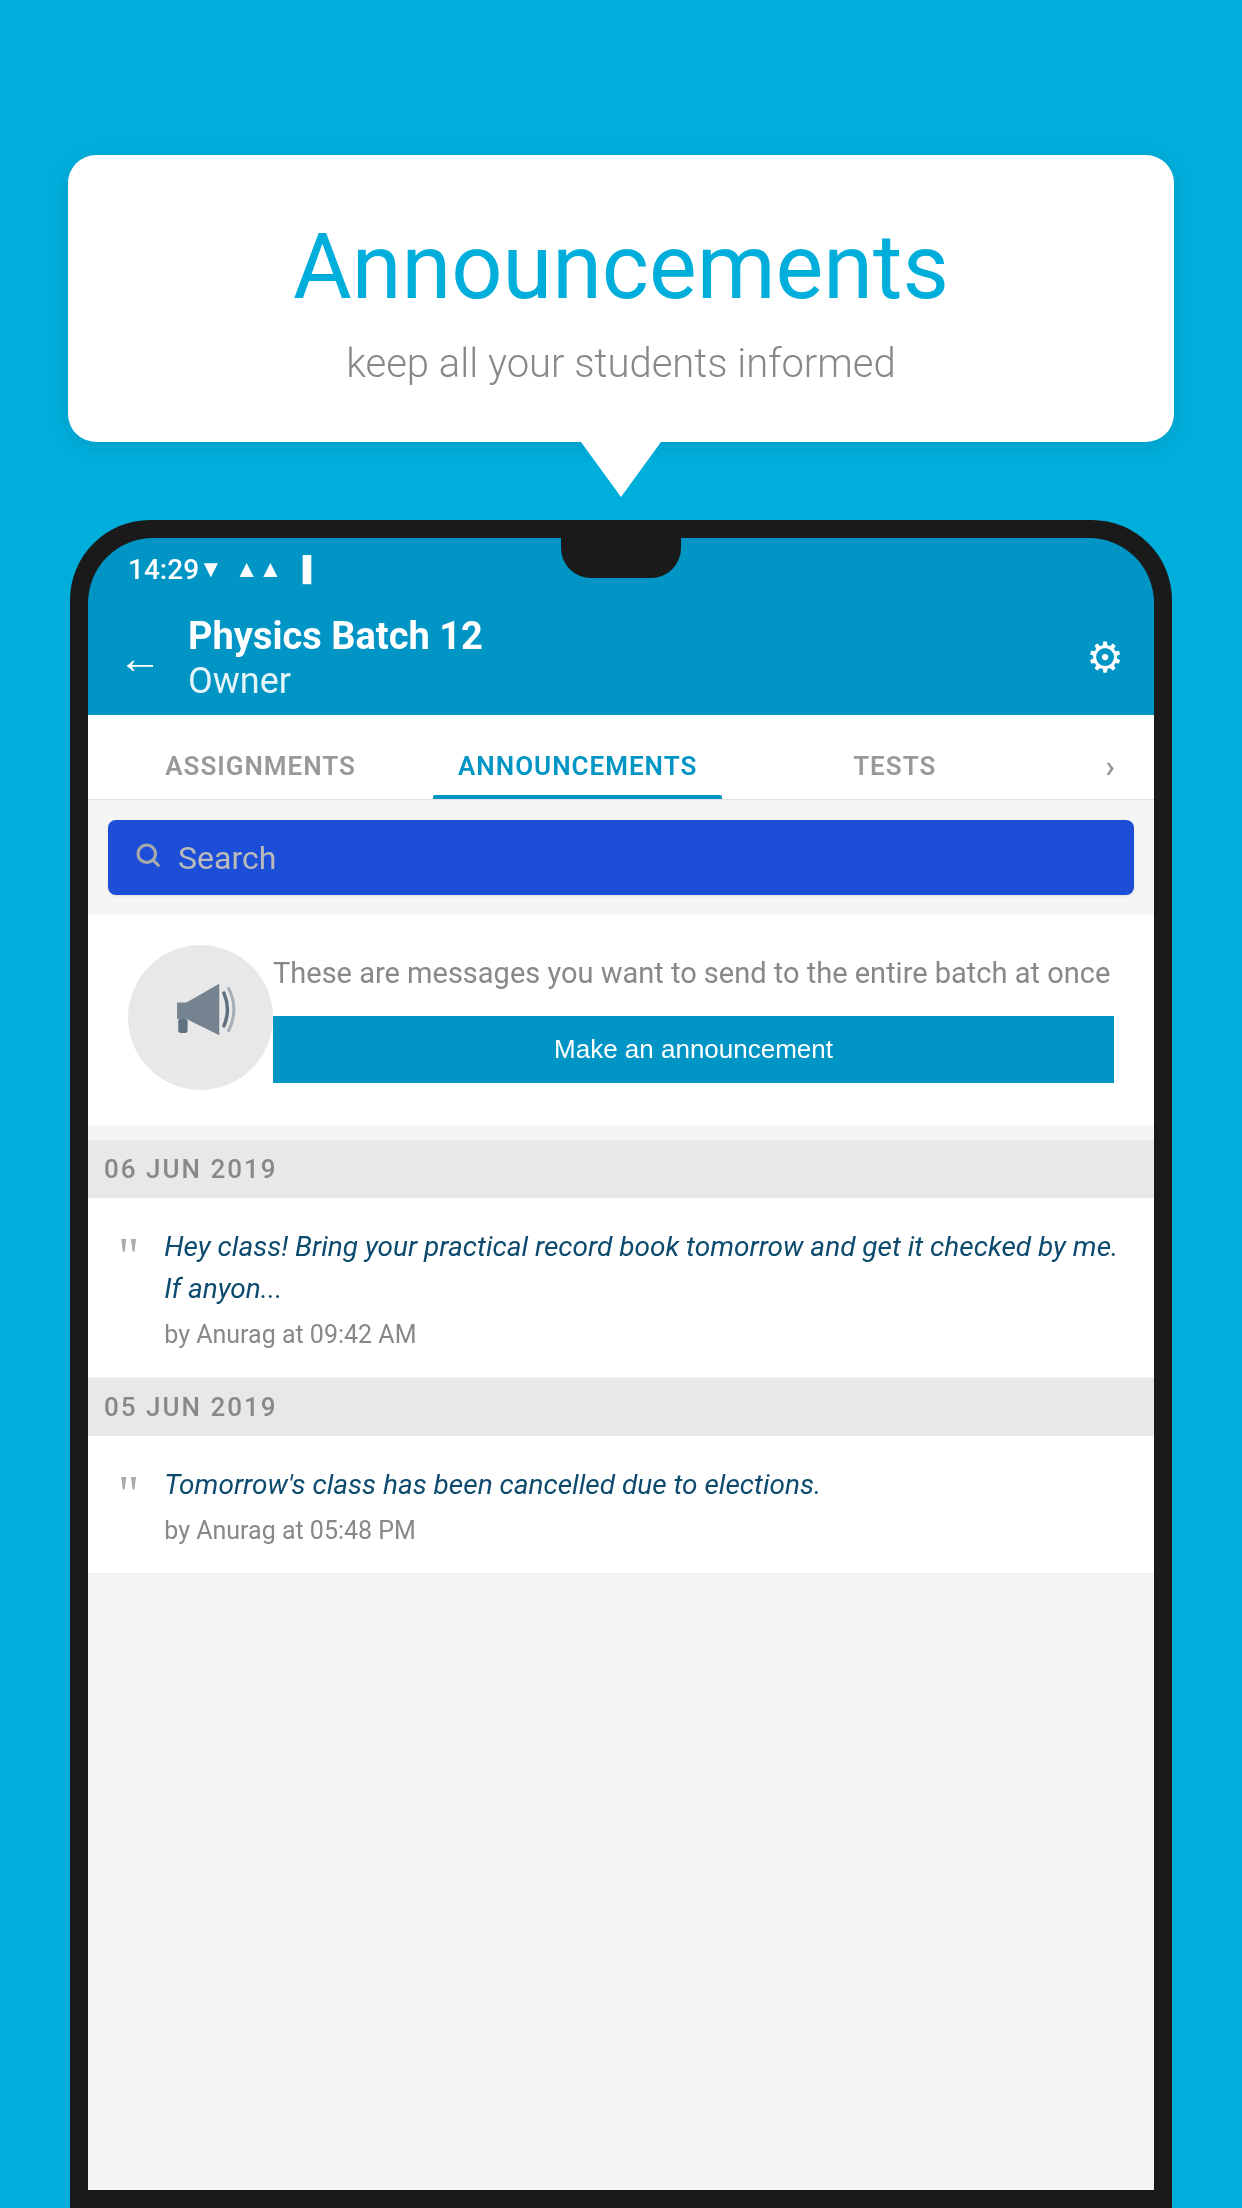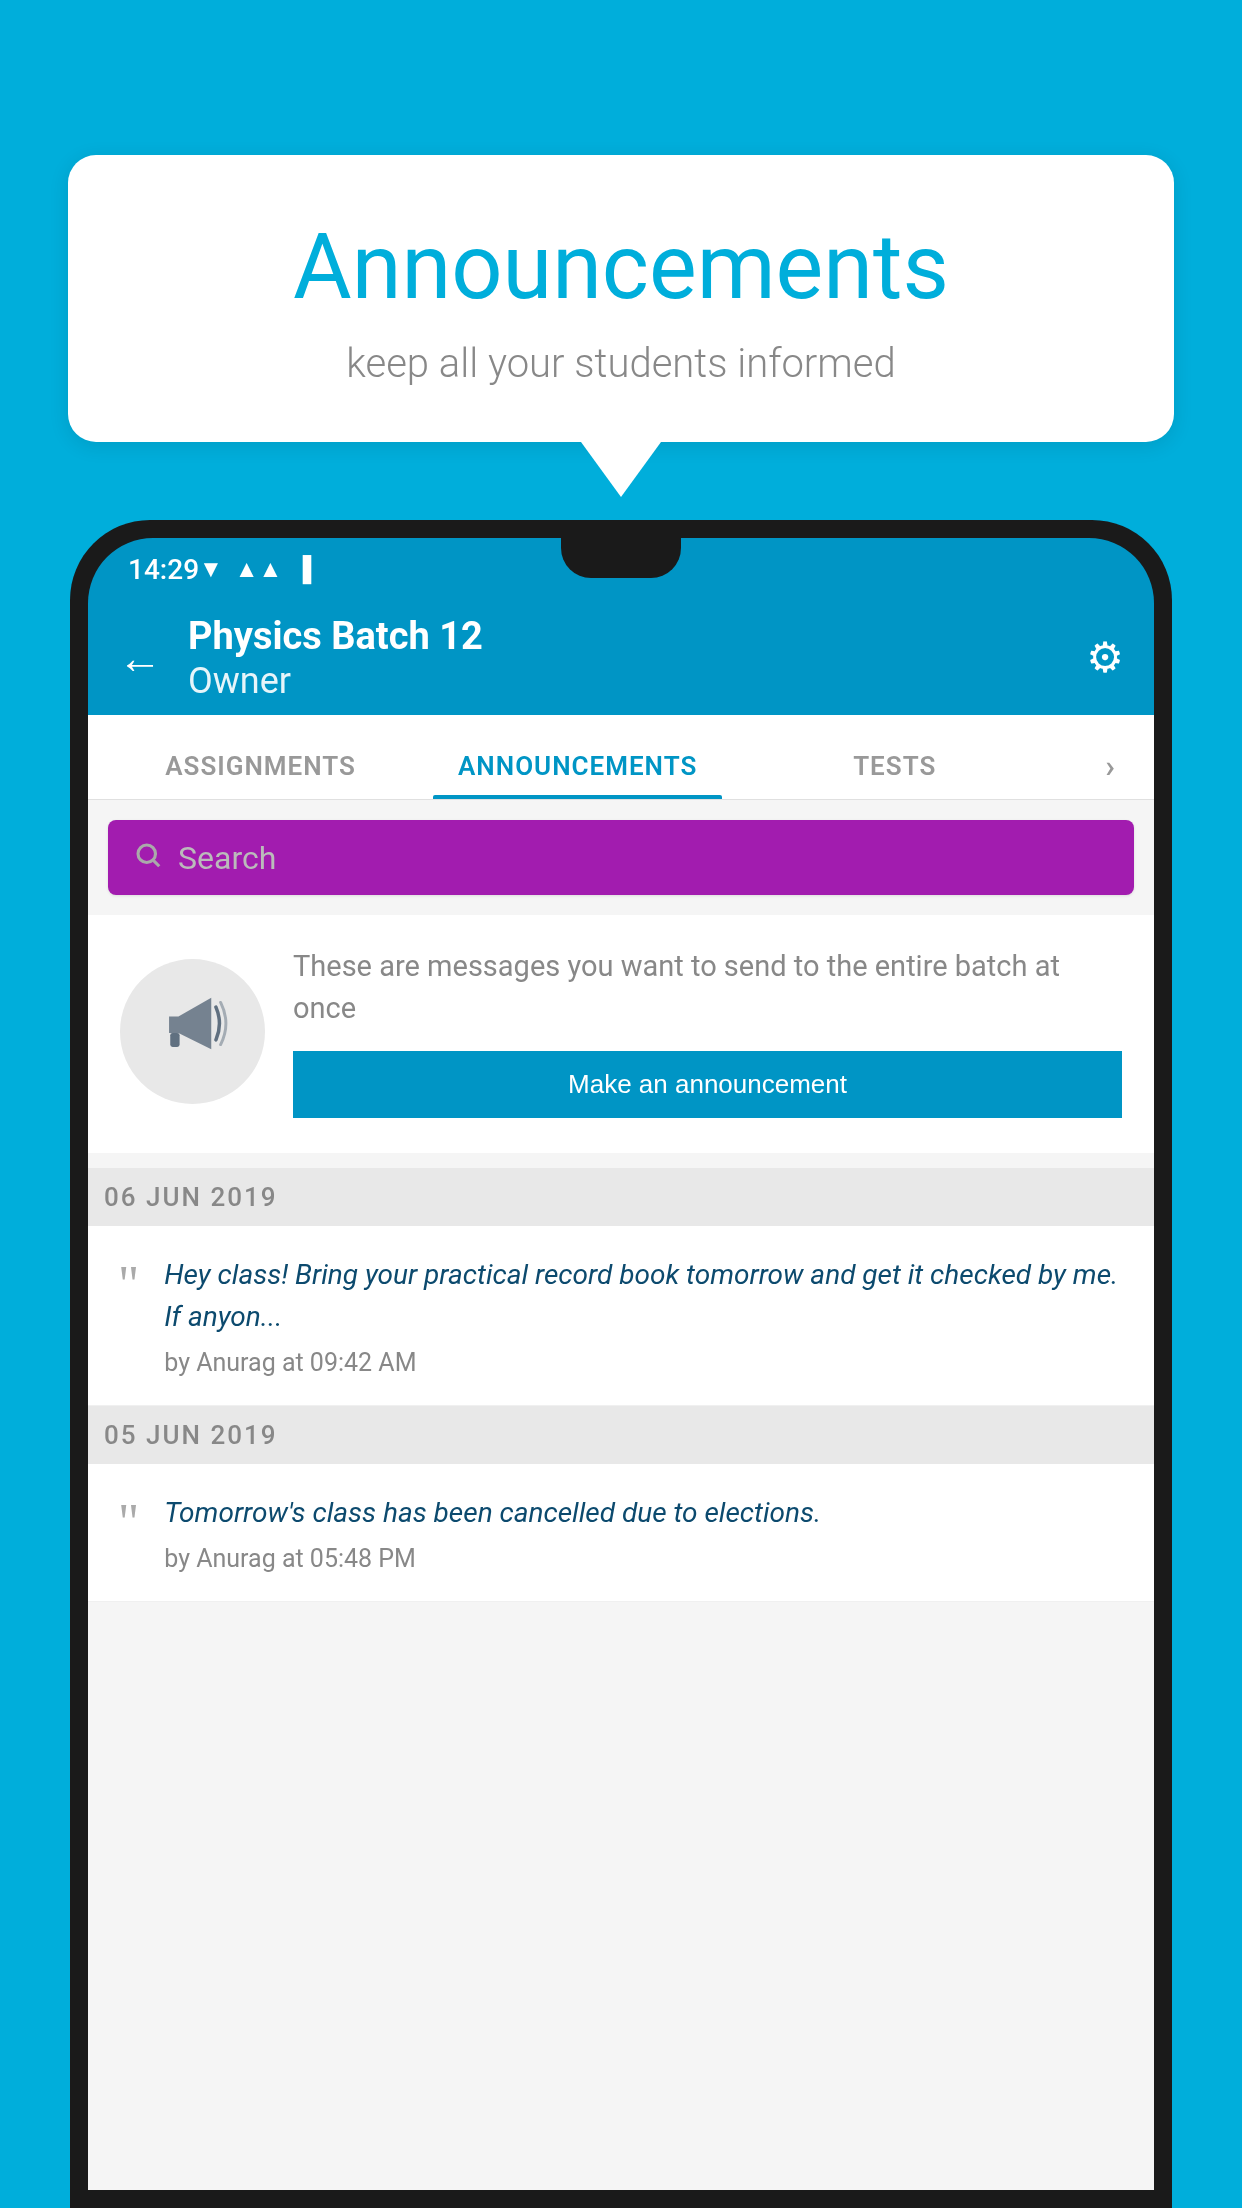--- a/index.html
+++ b/index.html
@@ -177,21 +177,21 @@
 
     
     .content-area {
       background: #f5f5f5;
       overflow: hidden;
       height: calc(100% - 262px);
     }
 
     
     .search-bar {
-      background: #a21caf;
+      background: #1d4ed8;
       margin: 20px 20px;
       border-radius: 8px;
       height: 75px;
       display: flex;
       align-items: center;
       padding: 0 25px;
       gap: 15px;
       box-shadow: 0 1px 3px rgba(0,0,0,0.1);
     }
     .search-icon-svg {
@@ -200,24 +200,23 @@
     }
     .search-input-text {
       color: #bbb;
       font-size: 32px;
     }
 
     
     .promo-card {
       background: white;
       margin: 0 0 15px;
-      padding: 30px 32px 35px;
-      display: flex;
-      align-items: center;
-      gap: 28px;
+      padding: 30px 40px 35px;
+      display: flex;
+      align-items: center;
     }
     .promo-icon-circle {
       width: 145px;
       height: 145px;
       min-width: 145px;
       background: #e8e8e8;
       border-radius: 50%;
       display: flex;
       align-items: center;
       justify-content: center;

